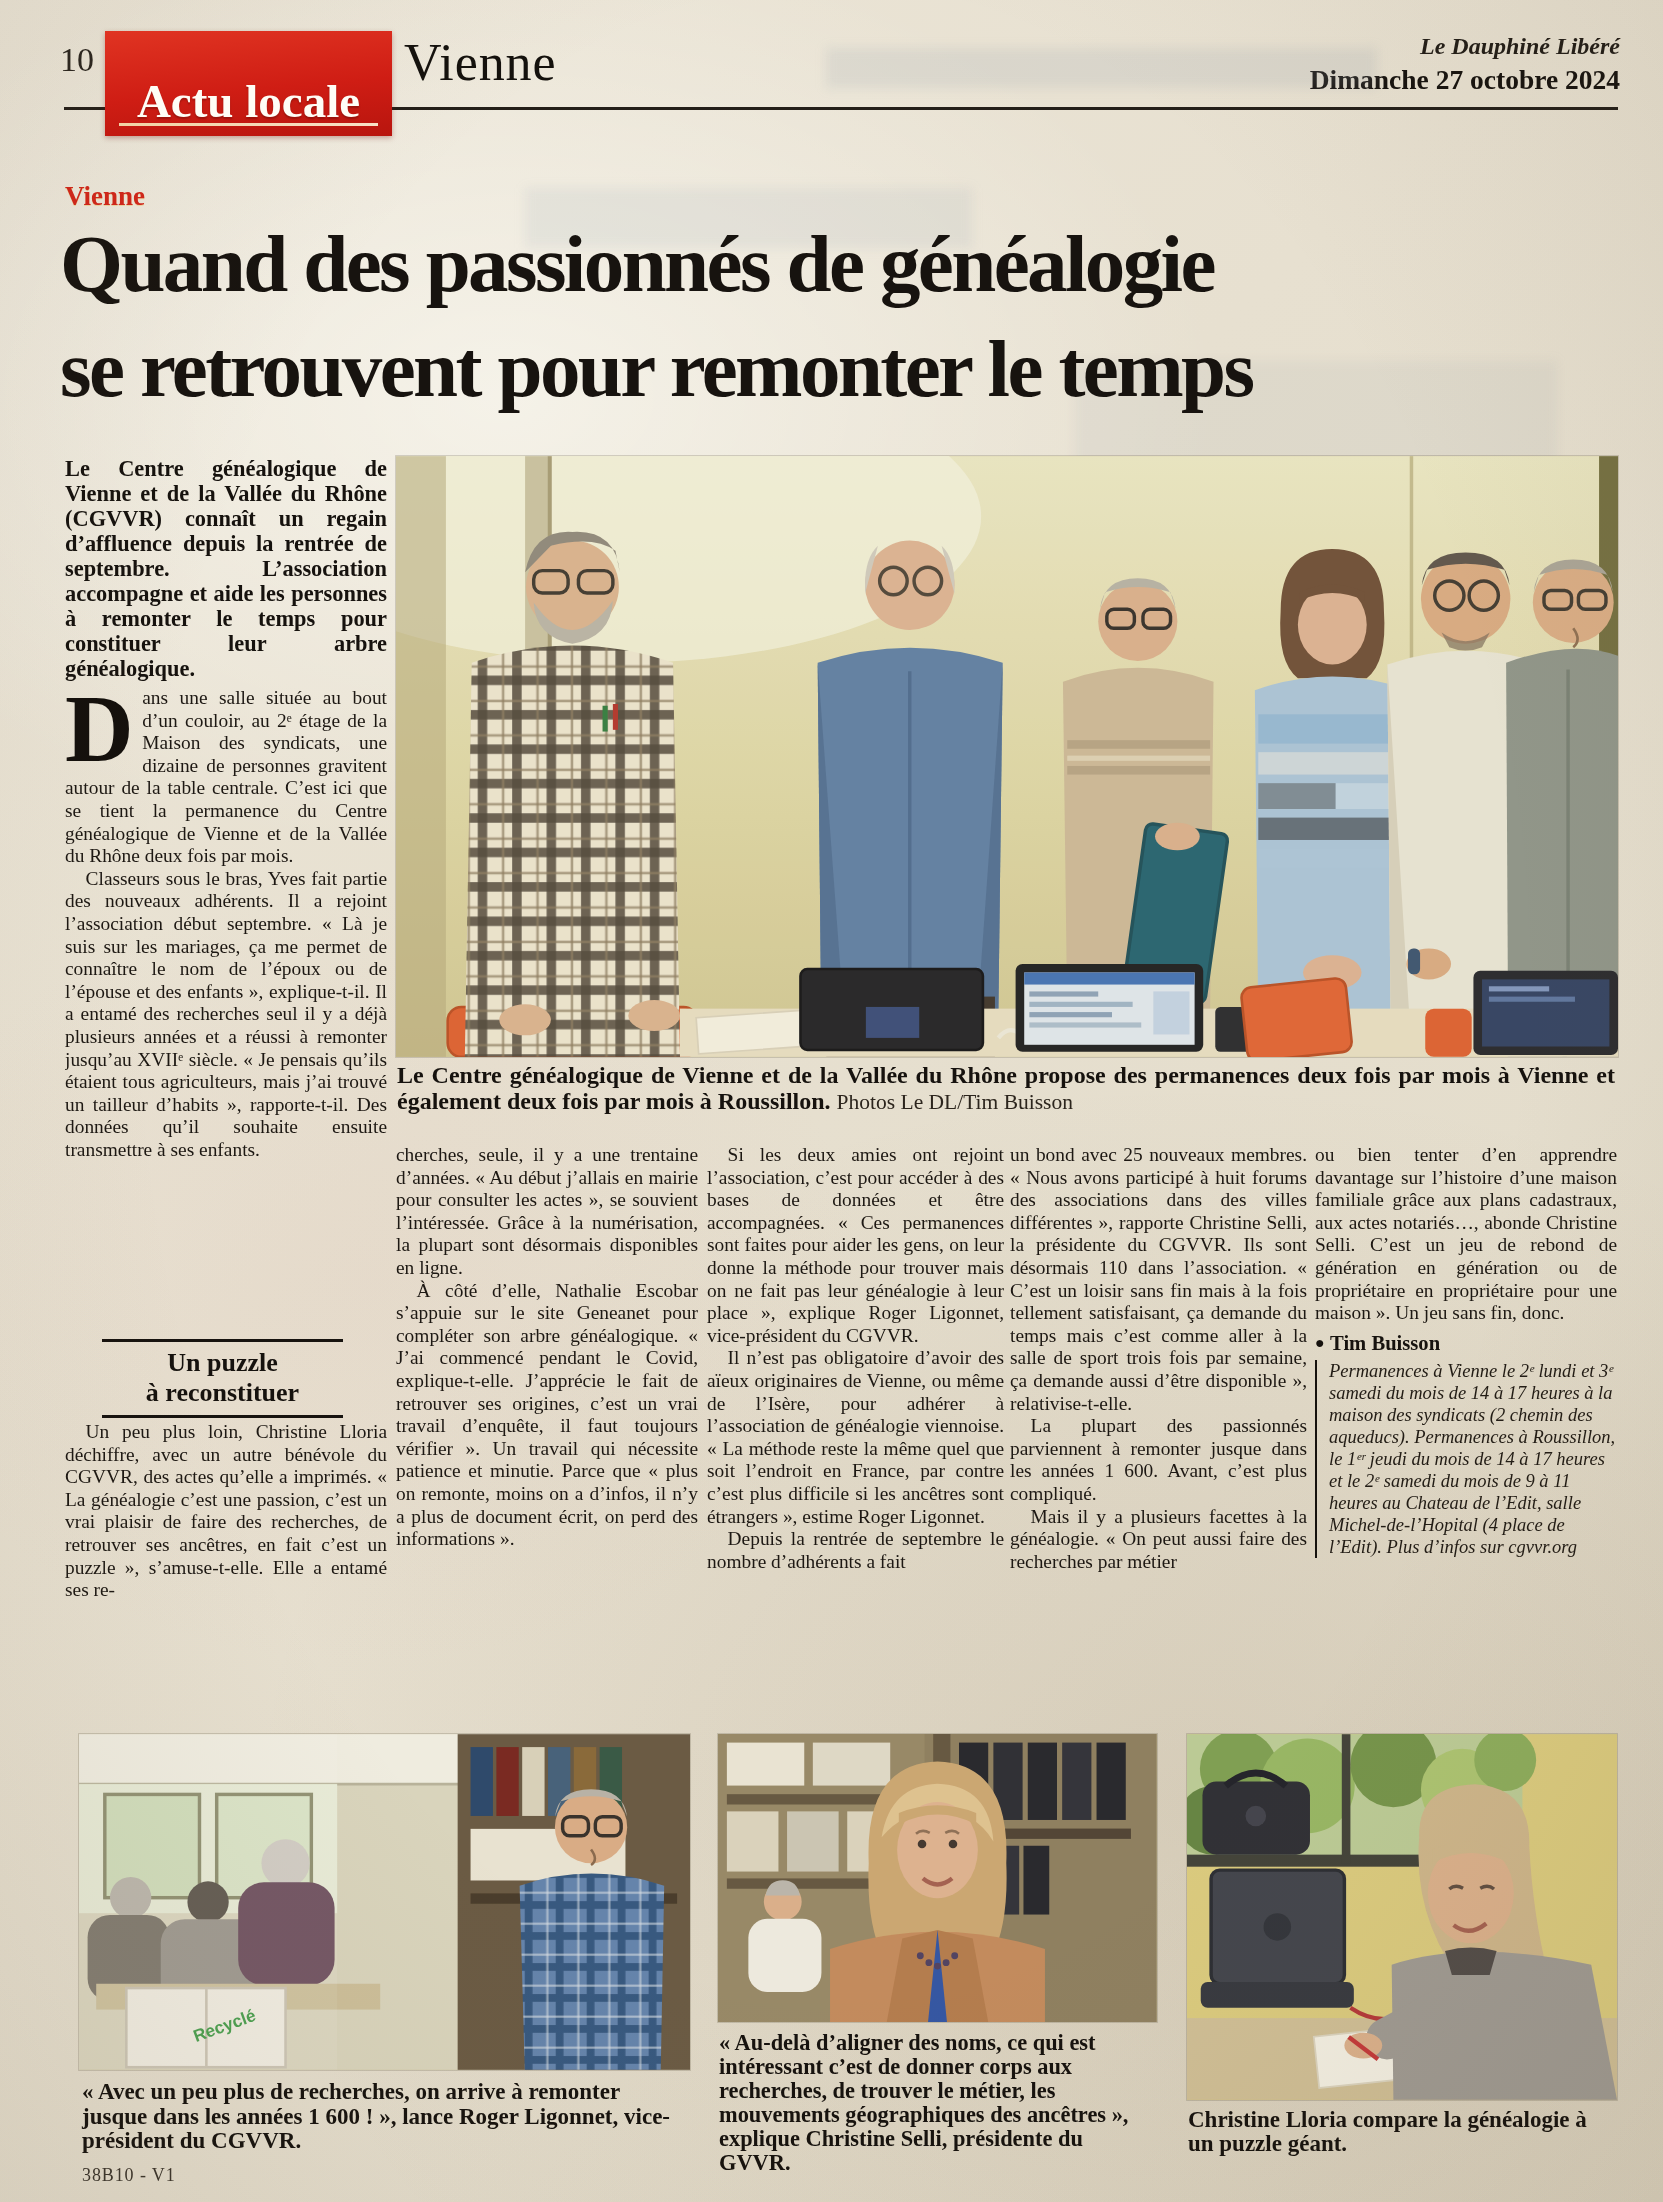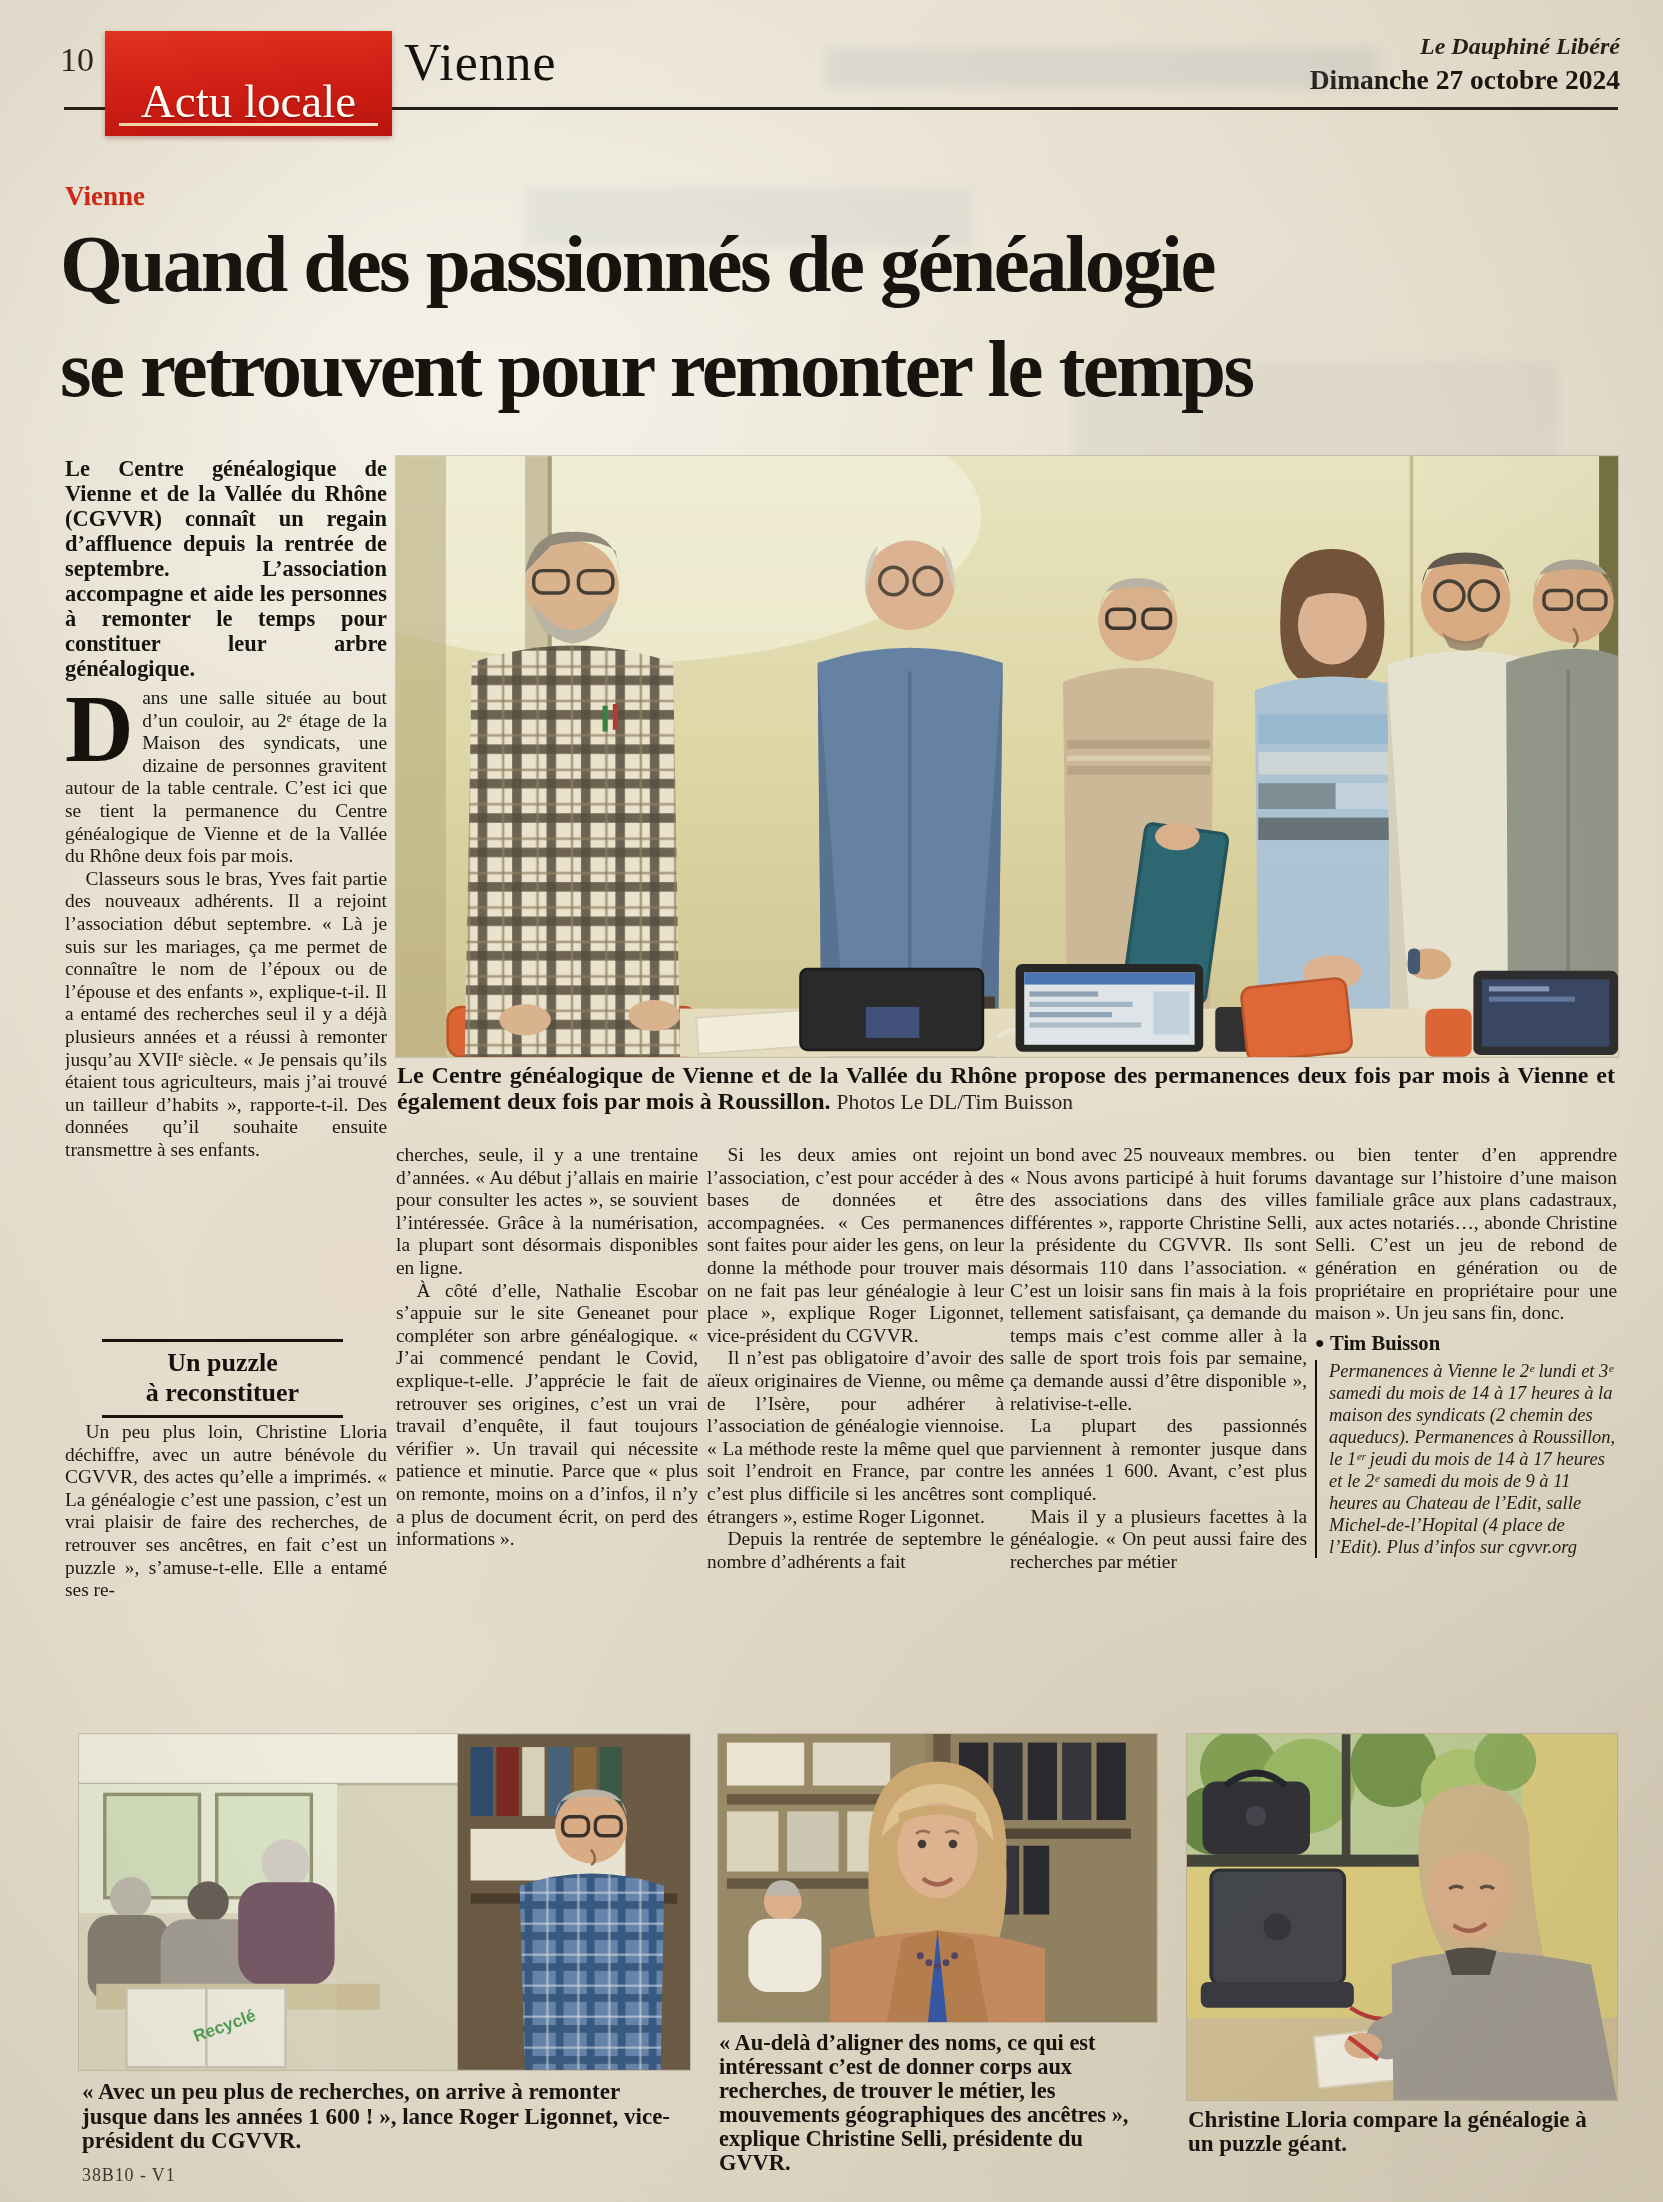--- a/index.html
+++ b/index.html
@@ -19,21 +19,21 @@
   
   .page-num{left:60px;top:41px;font-size:34px;color:#2a251f;}
   .header-rule{left:64px;top:107px;width:1554px;height:3.4px;background:#241f19;}
   .section-box{
     left:105px;top:31px;width:287px;height:105px;z-index:3;
     background:linear-gradient(175deg,#e03422 0%,#cf1d14 55%,#b8150e 100%);
     box-shadow:0 1.7px 5.2px rgba(120,30,20,.35);
     display:flex;align-items:center;justify-content:center;
   }
   .section-box .inner-line{position:absolute;left:13.8px;right:13.8px;bottom:10.3px;height:2.6px;background:linear-gradient(90deg,#f6e7b6,#fff6da);opacity:.9;}
-  .section-box .label{font-size:47px;font-weight:400;color:#fffdf6;letter-spacing:0;line-height:1;padding-bottom:8.6px;text-shadow:0 1.7px 1.7px rgba(90,10,5,.4);margin-top:44px;}
+  .section-box .label{font-size:47px;font-weight:700;color:#fffdf6;letter-spacing:0;line-height:1;padding-bottom:8.6px;text-shadow:0 1.7px 1.7px rgba(90,10,5,.4);margin-top:44px;}
   .section-region{left:404px;top:33px;font-size:52px;color:#14110d;letter-spacing:0.9px;}
   .paper-name{right:43px;top:33px;font-size:24px;font-style:italic;font-weight:700;color:#221d17;text-align:right;}
   .issue-date{right:43px;top:64px;font-size:27.5px;font-weight:700;color:#17130f;text-align:right;}
 
   
   .kicker{left:65px;top:181px;font-size:27px;font-weight:700;color:#d3261a;text-shadow:0 0.9px 0 rgba(240,180,60,.35);}
   .headline{left:60px;top:212px;width:1562px;font-weight:700;color:#17130f;font-size:81px;line-height:105px;letter-spacing:-2.6px;}
 
   
   .lead{left:65px;top:456px;width:322px;height:231px;overflow:hidden;font-size:22.4px;line-height:25px;font-weight:700;color:#16120e;text-align:justify;}

